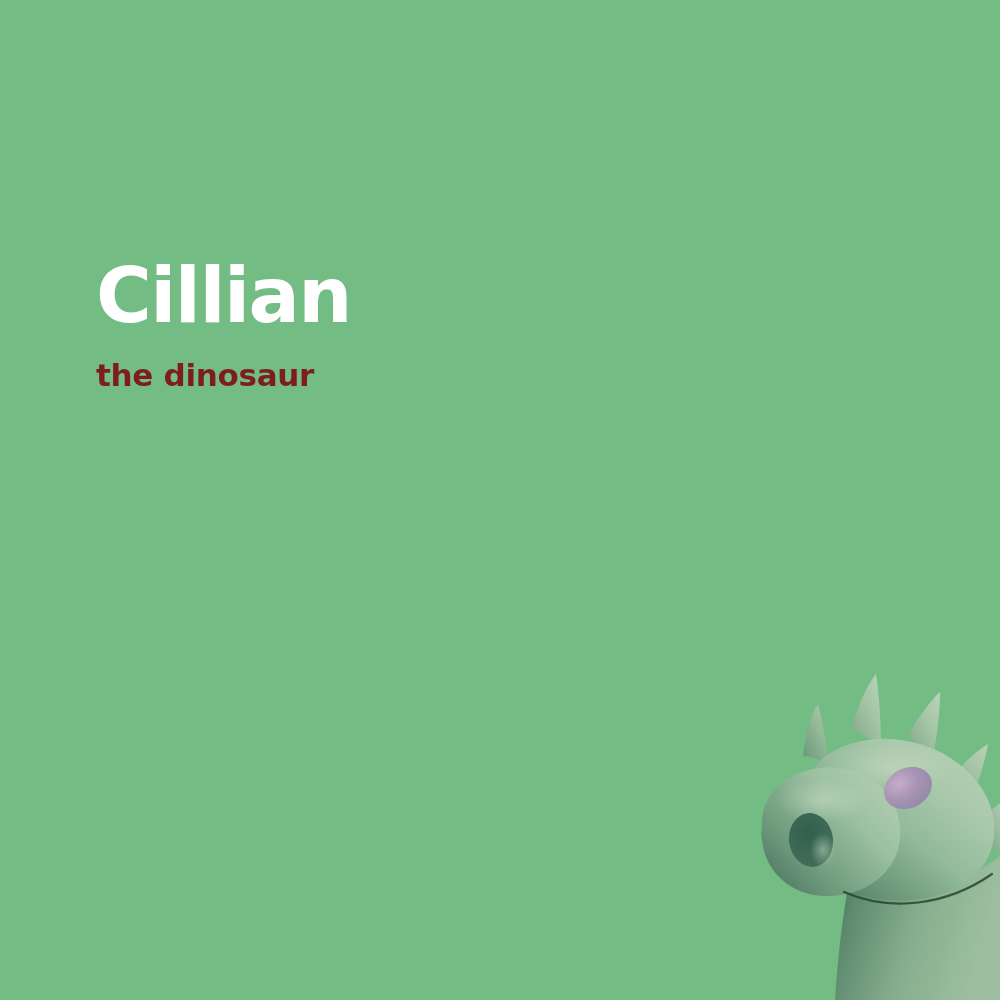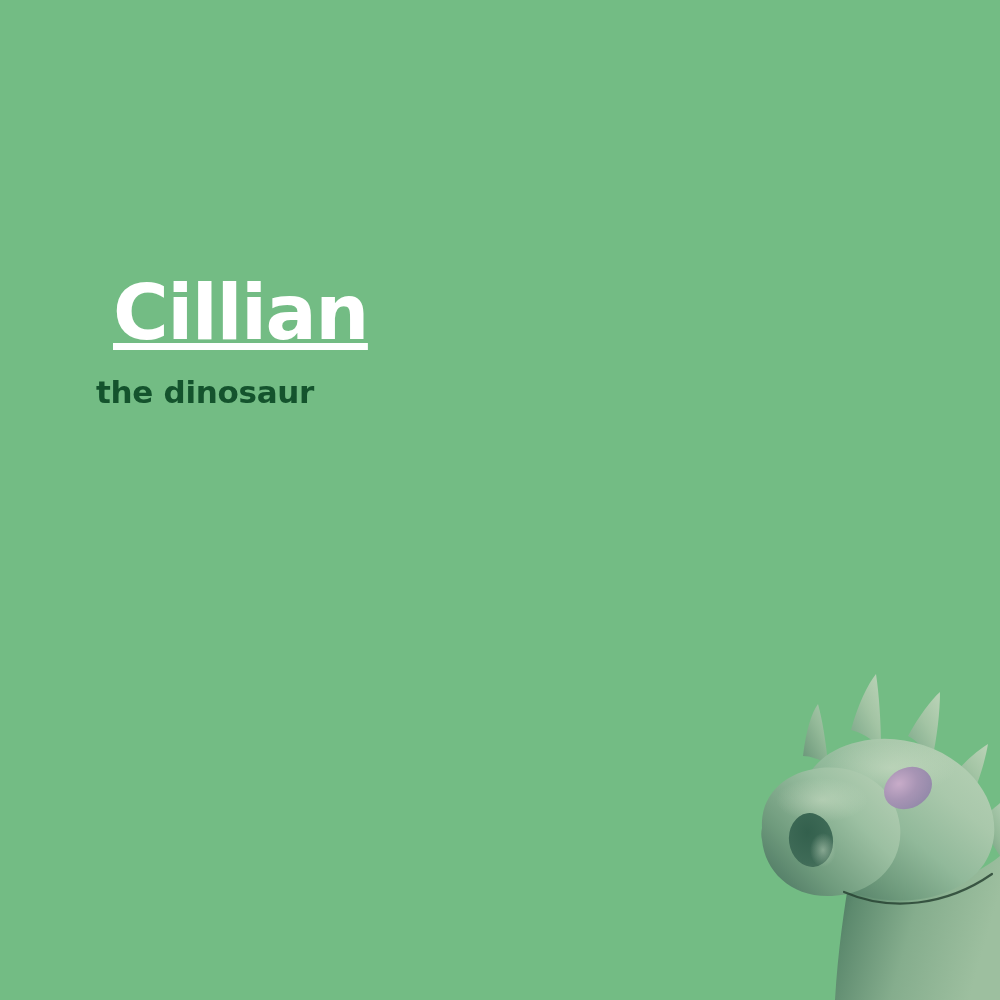--- a/index.html
+++ b/index.html
@@ -29,29 +29,28 @@
     width: 880px;
     z-index: 3;
   }
   .char-name {
     font-family: "DejaVu Sans", sans-serif;
     font-size: 76px;
     font-weight: bold;
     color: #ffffff;
     letter-spacing: -1.5px;
     line-height: 1.0;
-    margin: 17px;
-    padding: 0;
-    text-decoration: underline;
+    margin: 0;
+    padding: 0;
   }
   .char-role {
     font-family: "DejaVu Sans", sans-serif;
     font-size: 31px;
     font-weight: bold;
-    color: #14532d;
+    color: #7f1d1d;
     letter-spacing: -0.3px;
     line-height: 1.0;
     margin: 26px 0 0 0;
     padding: 0;
   }
   .char-desc {
     font-family: "Liberation Sans", sans-serif;
     font-size: 27.5px;
     font-weight: bold;
     color: #ffffff;

